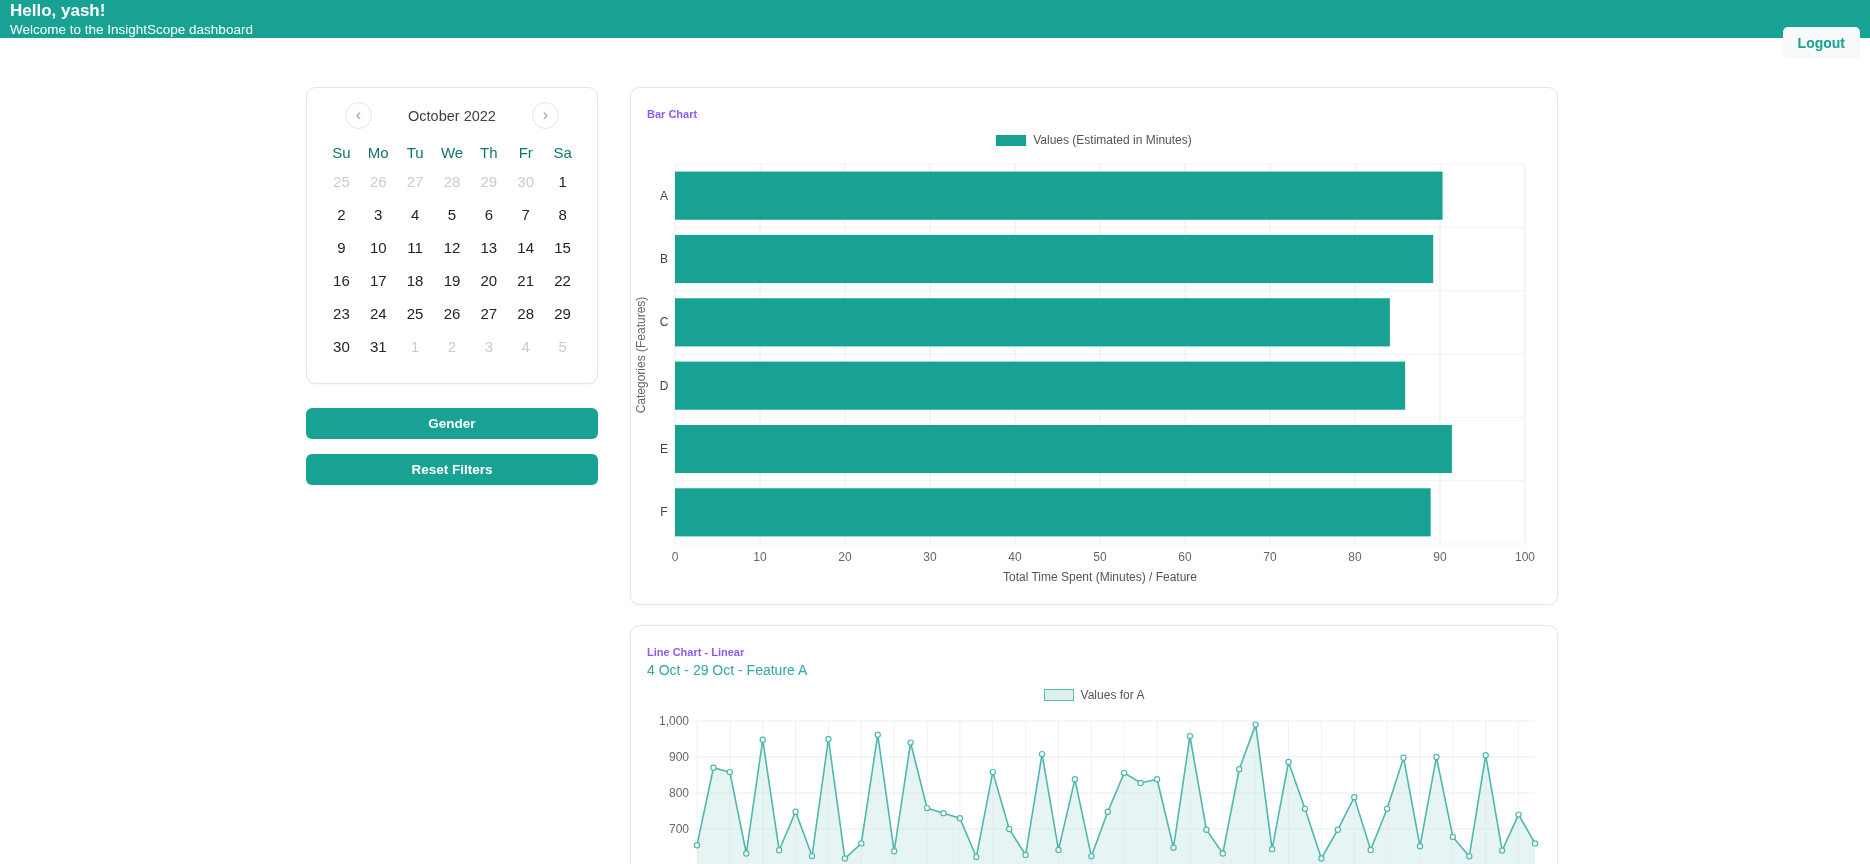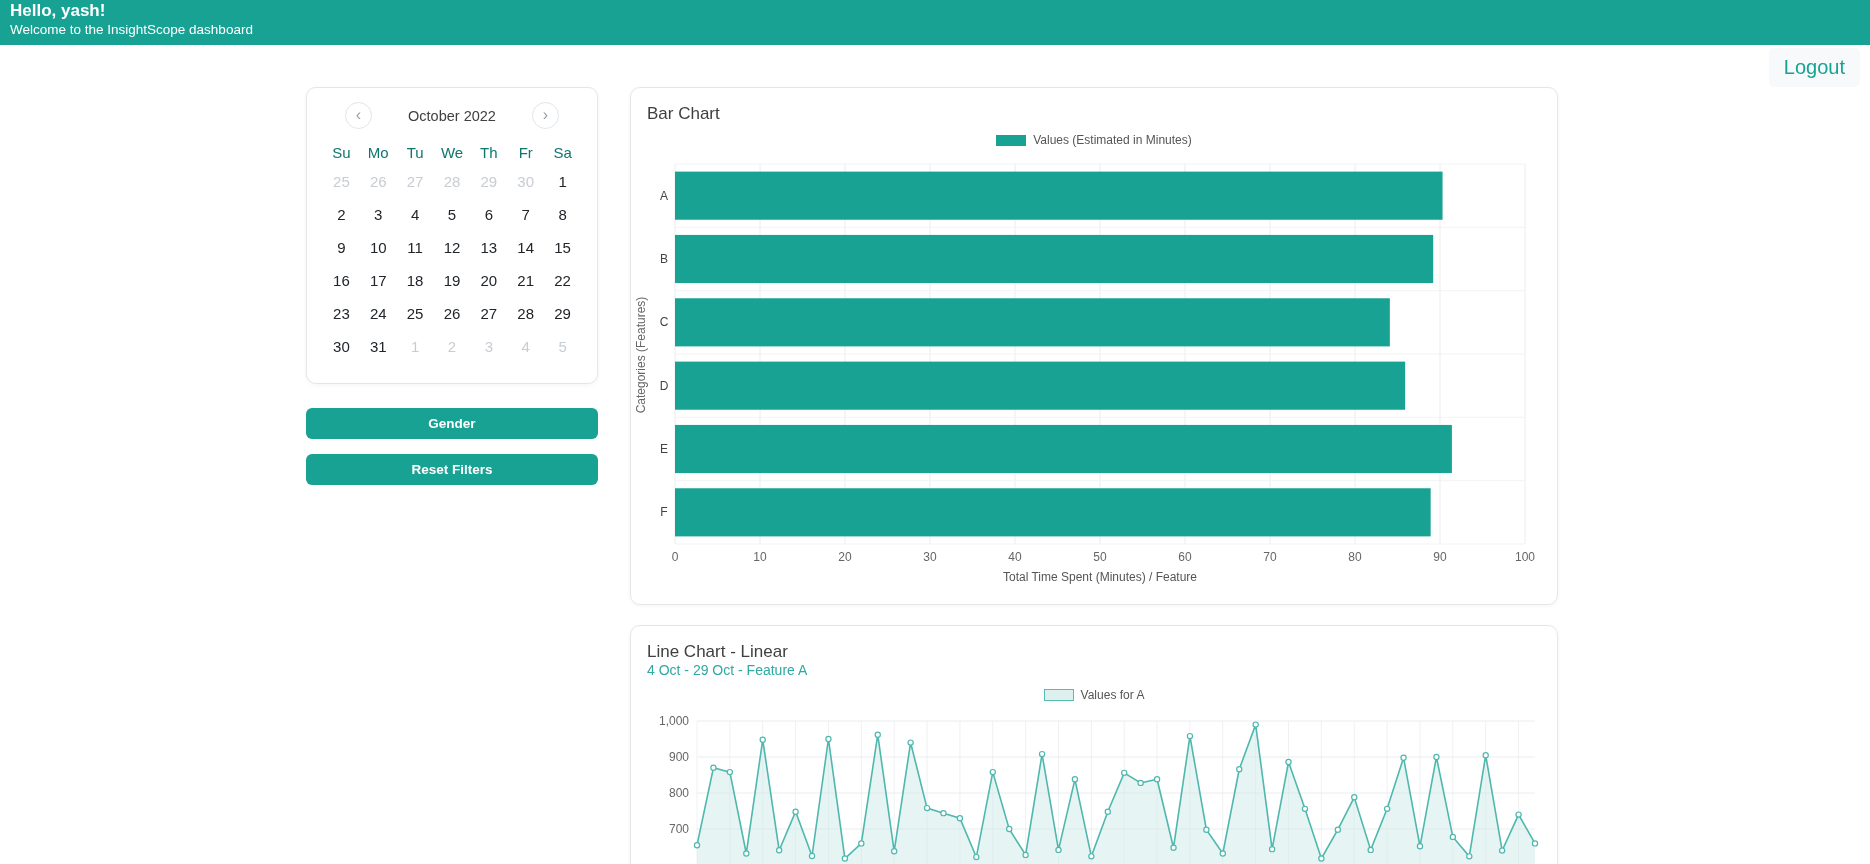--- a/index.html
+++ b/index.html
@@ -1,26 +1,26 @@
 <!DOCTYPE html>
 <html><head>
 <meta charset="utf-8">
 <style>
   * { margin:0; padding:0; box-sizing:border-box; }
   html,body { width:1870px; height:864px; overflow:hidden; background:#fff;
               font-family:"Liberation Sans", sans-serif; position:relative; }
 
   
-  .header { position:absolute; top:0; left:0; width:1870px; height:45px;
-            background:#17a294; color:#fff; display:flex; align-items:flex-start;
+  .header { position:absolute; top:0; left:0; width:1870px; height:38px;
+            background:#17a294; color:#fff; display:flex; align-items:center;
             justify-content:space-between; padding:0 10px; }
   .greeting { font-size:17px; font-weight:700; line-height:21px; }
   .subtitle { font-size:13.5px; line-height:17px; }
   .logout-btn { background:#f8f9fa; color:#17a294; border:none; border-radius:5px;
-                padding:8px 15px; font-weight:400; font-size:20px; cursor:pointer;
+                padding:8px 15px; font-weight:700; font-size:14px; cursor:pointer;
                 font-family:inherit;margin-top:48px; }
 
   
   .card { background:#fff; border:1px solid #e4e7ea; border-radius:10px;
           box-shadow:0 1px 4px rgba(33,37,41,.05); }
 
   
   .sidebar { position:absolute; left:306px; top:87px; width:292px; }
   .cal { width:292px; padding:14px 16px 20px; margin-bottom:24px; }
   .cal-nav { display:flex; align-items:center; justify-content:space-between;
@@ -36,21 +36,21 @@
              font-size:15px; color:#212529; cursor:pointer; }
   .cal-day.muted { color:#c8cdd3; }
 
   .filter-btn { display:block; width:292px; height:31px; background:#17a294; color:#fff;
                 border:none; border-radius:6px; font-weight:700; font-size:13.5px;
                 cursor:pointer; font-family:inherit; margin-bottom:15px; }
 
   
   .main { position:absolute; left:630px; top:87px; width:928px; }
   .chart-card { width:928px; padding:16px 16px 12px; position:relative; margin-bottom:20px; }
-  .card-title { font-size:17px; font-weight:400; color:#404040; line-height:20px; }
+  .card-title { font-size:11px; font-weight:700; color:#8b5cf6; line-height:20px; }
   .card-subtitle { font-size:14px; color:#2fa9a1; margin-top:0; line-height:17px; }
   .legend-row { display:flex; align-items:center; justify-content:center; gap:7px;
                 margin:8px 0 10px; height:16px; }
   .legend-swatch-bar { width:30px; height:11px; background:#17a294; }
   .legend-swatch-line { width:30px; height:12px; background:#ddf0ee; border:1.5px solid #57bcb3; }
   .legend-label { font-size:12px; color:#555; }
   .ylabel { position:absolute; left:-55px; top:260px; width:130px; text-align:center;
             transform:rotate(-90deg); font-size:12px; color:#666; white-space:nowrap; }
   svg text { font-family:"Liberation Sans", sans-serif; }
 </style>

